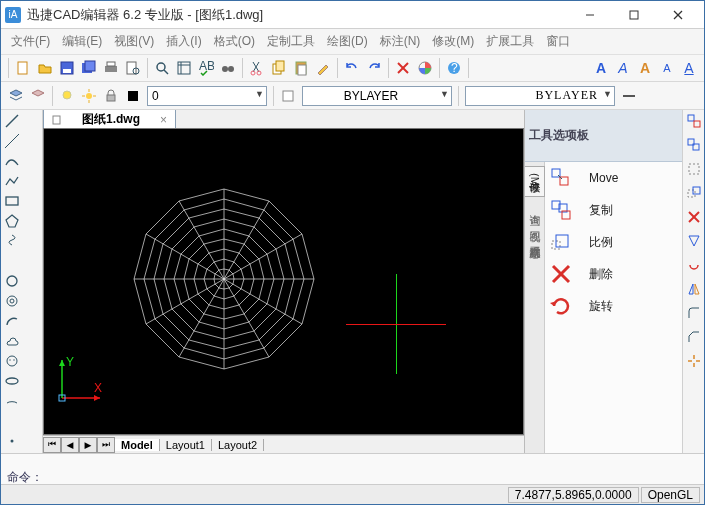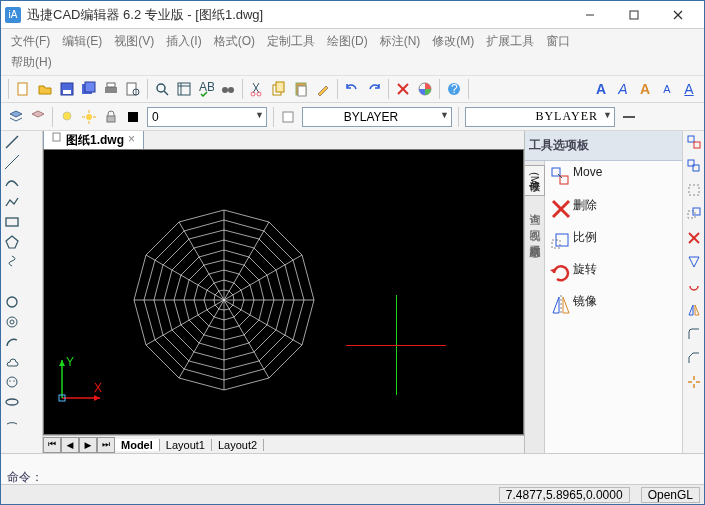--- a/index.html
+++ b/index.html
@@ -15,40 +15,40 @@
   .tbtn { width: 22px; height: 22px; display: flex; align-items: center; justify-content: center; border-radius: 2px; }
   .sep { width: 1px; height: 20px; background: #ccc; margin: 0 3px; }
   .tb2 { height: 28px; background: #f6f6f6; border-bottom: 1px solid #d8d8d8; display: flex; align-items: center; padding: 2px 4px; }
   .combo { height: 20px; border: 1px solid #8a9fb4; background: #fff; margin: 0 3px; padding: 0 16px 0 4px; position: relative; font-size: 11px; display: flex; align-items: center; }
   .combo::after { content: "▼"; position: absolute; right: 2px; top: 2px; font-size: 9px; color: #444; }
   .main { flex: 1; display: flex; overflow: hidden; }
   .lefttools { width: 42px; background: #f4f4f4; border-right: 1px solid #d0d0d0; display: flex; flex-direction: column; flex-wrap: wrap; align-content: flex-start; padding: 2px; gap: 2px; }
   .ltbtn { width: 18px; height: 18px; display: flex; align-items: center; justify-content: center; }
   .center { flex: 1; display: flex; flex-direction: column; background: #eee; }
   .doctab { height: 18px; background: #f0f0f0; display: flex; align-items: center; }
-  .doctab .tab { background: #fff; border: 1px solid #8a9fb4; border-bottom: none; padding: 1px 8px; font-weight: bold; font-size: 11px; display: flex; gap: 4px; }
+  .doctab .tab { background: #fff; border: 1px solid #8a9fb4; border-bottom: none; padding: 1px 8px; font-weight: bold; font-size: 11px; display: flex; align-items: center; gap: 20px; }
   .canvas { flex: 1; background: #000; position: relative; overflow: hidden; border: 1px solid #777; }
   .ucs { position: absolute; left: 12px; bottom: 30px; }
   .crosshair-v { position: absolute; width: 1px; height: 100px; background: #1cd61c; left: 352px; top: 145px; }
   .crosshair-h { position: absolute; height: 1px; width: 100px; background: #e81616; left: 302px; top: 195px; }
   .botscroll { height: 18px; background: #f0f0f0; border-top: 1px solid #bbb; display: flex; align-items: center; }
   .botscroll .sbtn { width: 18px; height: 16px; border: 1px solid #999; background: #e8e8e8; display: flex; align-items: center; justify-content: center; font-size: 9px; }
   .botscroll .mtab { padding: 0 6px; border-right: 1px solid #aaa; font-size: 11px; }
   .botscroll .mtab.active { background: #fff; font-weight: bold; }
   .palettewrap { width: 158px; background: #fbfbfb; border-left: 1px solid #bbb; display: flex; }
   .sidetabs { width: 20px; background: #eaeaea; display: flex; flex-direction: column; align-items: center; padding-top: 4px; border-right: 1px solid #ccc; }
   .sidetab { writing-mode: vertical-rl; padding: 6px 2px; font-size: 11px; color: #666; border: 1px solid transparent; margin-bottom: 2px; }
   .sidetab.active { border: 1px solid #aaa; background: #f5f5f5; color: #222; }
   .palette { flex: 1; display: flex; flex-direction: column; }
-  .palette .phead { background: #dfe6ed; border-bottom: 1px solid #b9c7d6; padding: 6px 4px; font-weight: bold; color: #445; }
-  .pitem { display: flex; padding: 4px 4px; gap: 0; }
+  .palette .phead { background: #dfe6ed; border-bottom: 1px solid #b9c7d6; padding: 17px 4px; font-weight: bold; color: #445; }
+  .pitem { display: flex; align-items: center; padding: 4px 4px; gap: 16px; }
   .pitem .lbl { color: #222; }
   .righttools { width: 22px; background: #f4f4f4; border-left: 1px solid #d0d0d0; display: flex; flex-direction: column; align-items: center; padding-top: 2px; gap: 6px; }
   .cmdline { height: 18px; background: #f9f9f9; border-top: 1px solid #ccc; padding: 15px 6px; color: #335; font-size: 11px; }
-  .statusbar { height: 20px; background: #ececec; border-top: 1px solid #ccc; display: flex; align-items: center; justify-content: flex-end; padding: 0 4px; gap: 11px; font-size: 11px; }
+  .statusbar { height: 20px; background: #ececec; border-top: 1px solid #ccc; display: flex; align-items: center; justify-content: flex-end; padding: 0 4px; gap: 2px; font-size: 11px; }
   .statusbar .cell { border: 1px solid #bbb; padding: 0 6px; height: 16px; display:flex; align-items:center;}
   svg { display: block; }
 </style>
 </head>
 <body>
 
 <div class="titlebar">
   <div class="logo">iA</div>
   <div class="title">迅捷CAD编辑器 6.2 专业版  - [图纸1.dwg]</div>
   <div class="winbtn">
@@ -75,23 +75,20 @@
     <span class="mi">编辑(E)</span>
     <span class="mi">视图(V)</span>
     <span class="mi">插入(I)</span>
     <span class="mi">格式(O)</span>
     <span class="mi">定制工具</span>
     <span class="mi">绘图(D)</span>
     <span class="mi">标注(N)</span>
     <span class="mi">修改(M)</span>
     <span class="mi">扩展工具</span>
     <span class="mi">窗口</span>
-  </div>
-  <div class="row">
-    <span class="mi">帮助(H)</span>
   </div>
 </div>
 
 <div class="toolbar">
   <div class="sep"></div>
   <div class="tbtn">
       <svg width="16" height="16">
         <rect x="3" y="2" width="9" height="12" fill="#fff" stroke="#cc8a1b"></rect>
       </svg>
     </div>
@@ -491,47 +488,47 @@
           <div class="pitem">
             <svg width="24" height="24">
                 <rect x="3" y="3" width="8" height="8" fill="none" stroke="#2b5bd9"></rect>
                 <rect x="11" y="11" width="8" height="8" fill="none" stroke="#d9302b"></rect>
                 <path d="M9 9l4 4" stroke="#356"></path>
               </svg>
             <span class="lbl">Move</span>
           </div>
           <div class="pitem">
             <svg width="24" height="24">
-                <line x1="4" y1="4" x2="20" y2="20" stroke="#d9302b" stroke-width="3"></line>
-                <line x1="20" y1="4" x2="4" y2="20" stroke="#d9302b" stroke-width="3"></line>
+                <rect x="3" y="3" width="8" height="8" fill="none" stroke="#2b5bd9"></rect>
+                <rect x="10" y="6" width="8" height="8" fill="none" stroke="#2b5bd9"></rect>
+                <rect x="13" y="13" width="8" height="8" fill="none" stroke="#d9302b"></rect>
               </svg>
-            <span class="lbl">删除</span>
+            <span class="lbl">复制</span>
           </div>
           <div class="pitem">
             <svg width="24" height="24">
                 <rect x="3" y="11" width="8" height="8" fill="none" stroke="#888" stroke-dasharray="2"></rect>
                 <rect x="7" y="5" width="12" height="12" fill="none" stroke="#2b5bd9"></rect>
               </svg>
             <span class="lbl">比例</span>
           </div>
           <div class="pitem">
             <svg width="24" height="24">
+                <line x1="4" y1="4" x2="20" y2="20" stroke="#d9302b" stroke-width="3"></line>
+                <line x1="20" y1="4" x2="4" y2="20" stroke="#d9302b" stroke-width="3"></line>
+              </svg>
+            <span class="lbl">删除</span>
+          </div>
+          <div class="pitem">
+            <svg width="24" height="24">
                 <path d="M5 12a7 7 0 1 1 3 6" fill="none" stroke="#d9302b" stroke-width="2.5"></path>
                 <polygon points="5,12 1,9 8,7" fill="#d9302b"></polygon>
               </svg>
             <span class="lbl">旋转</span>
           </div>
-          <div class="pitem">
-            <svg width="24" height="24">
-                <polygon points="4,20 10,4 10,20" fill="none" stroke="#2b5bd9"></polygon>
-                <polygon points="20,20 14,4 14,20" fill="none" stroke="#d9892b"></polygon>
-                <line x1="12" y1="2" x2="12" y2="22" stroke="#888" stroke-dasharray="2"></line>
-              </svg>
-            <span class="lbl">镜像</span>
-          </div>
         </div>
       </div>
     </div>
   </div>
 
   <div class="righttools">
     <div class="ltbtn">
         <svg width="16" height="16">
           <rect x="2" y="2" width="6" height="6" fill="none" stroke="#2b5bd9"></rect>
           <rect x="8" y="8" width="6" height="6" fill="none" stroke="#d9302b"></rect>

